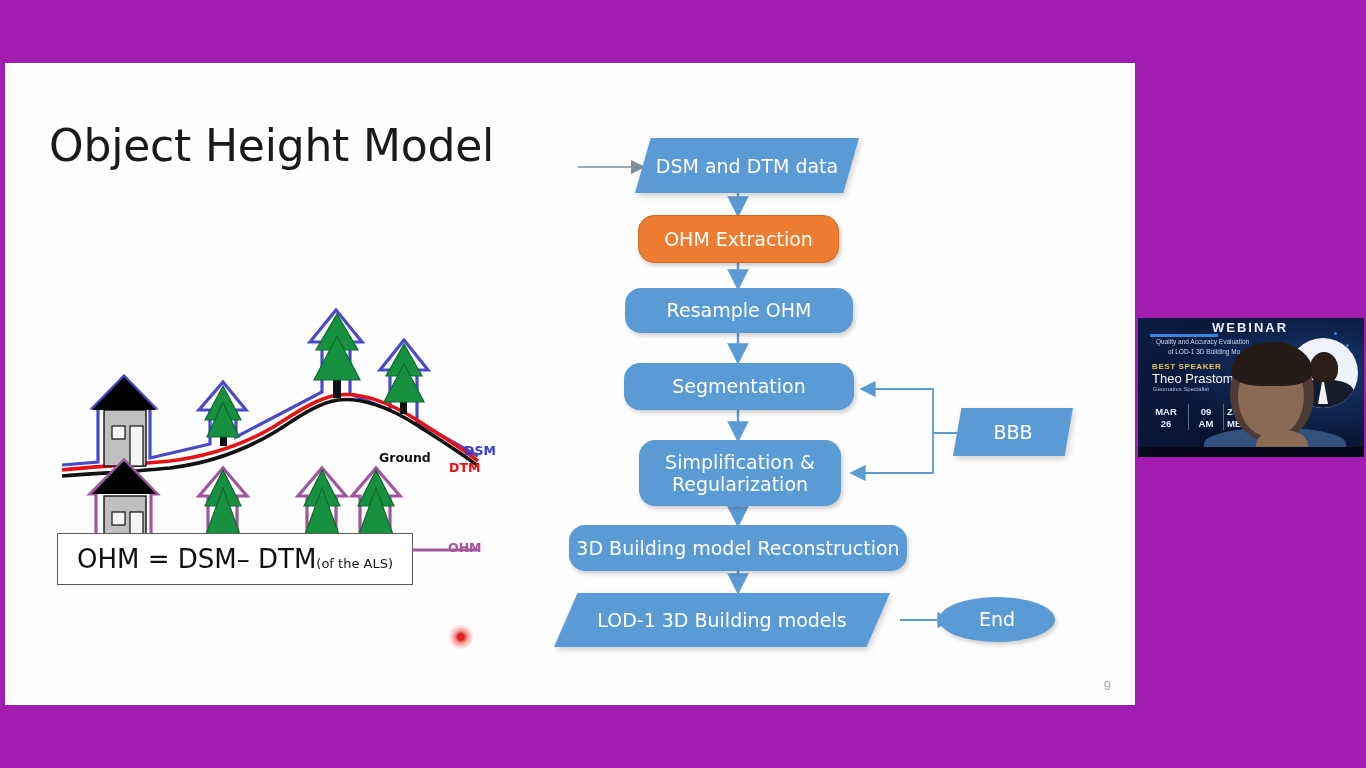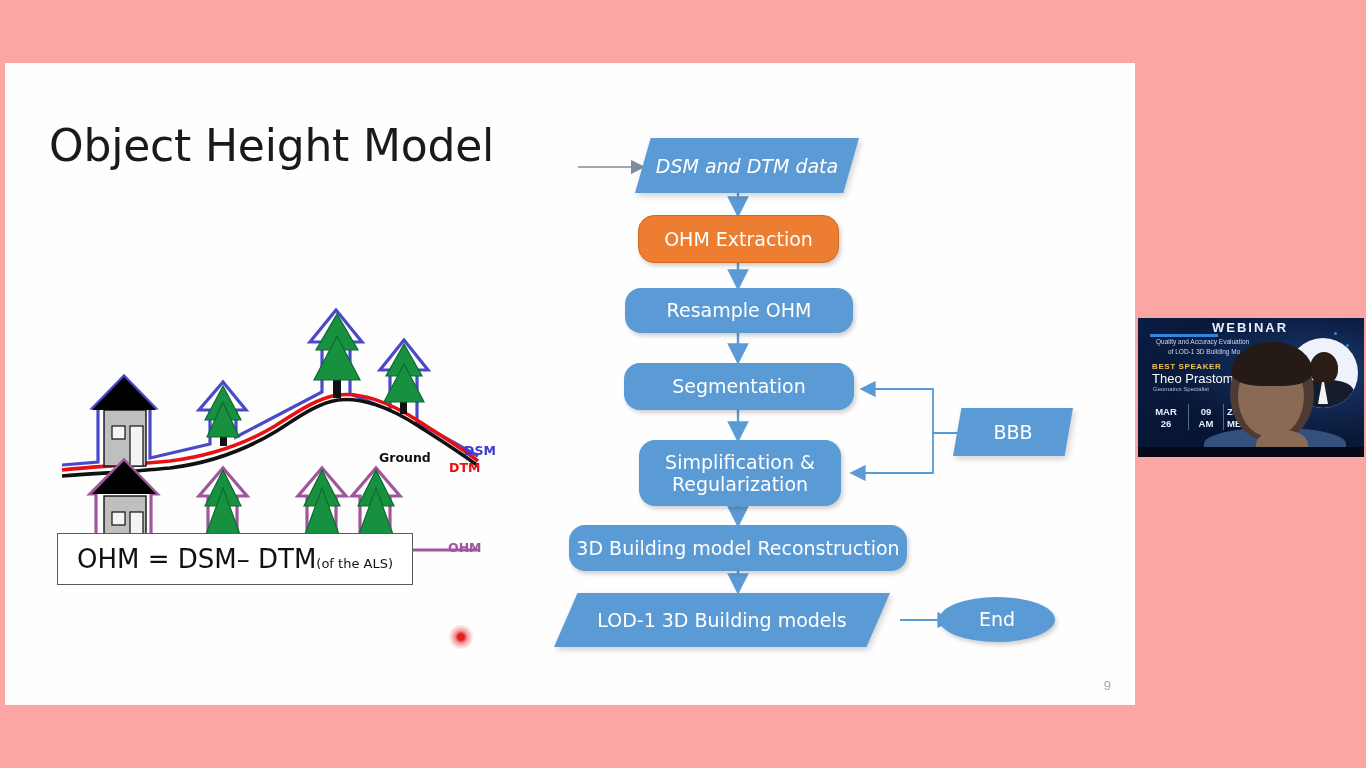--- a/index.html
+++ b/index.html
@@ -1,19 +1,19 @@
 <!DOCTYPE html>
 <html><head>
 <meta charset="utf-8">
 <style>
   * { margin:0; padding:0; box-sizing:border-box; }
   html,body { width:1366px; height:768px; background:#000; overflow:hidden;
               font-family:"Liberation Sans", sans-serif; }
 
-  #screen { position:relative; width:1366px; height:768px; background:#fca5a5; }
+  #screen { position:relative; width:1366px; height:768px; background:#a21caf; }
 
   
   #slide {
     position:absolute; left:5px; top:63px; width:1130px; height:642px;
     background:#fefefe;
   }
 
   #slide-title {
     position:absolute; left:44px; top:57px;
     font-size:44px; color:#1a1a1a; font-weight:400;
@@ -234,21 +234,21 @@
 
         <line x1="733" y1="508" x2="733" y2="527" stroke="#5B9BD5" stroke-width="2.4" marker-end="url(#ah)"></line>
 
         <line x1="895" y1="557" x2="945" y2="557" stroke="#5B9BD5" stroke-width="1.8" marker-end="url(#ah)"></line>
 
         <path d="M975,370 L928,370 L928,326 L858,326" fill="none" stroke="#5B9BD5" stroke-width="1.8" marker-end="url(#ah)"></path>
         <path d="M975,370 L928,370 L928,410 L848,410" fill="none" stroke="#5B9BD5" stroke-width="1.8" marker-end="url(#ah)"></path>
       </svg>
 
 
-      <div class="para-wrap" style="left:630px; top:75px; width:224px; height:55px;font-style:italic;">
+      <div class="para-wrap" style="left:630px; top:75px; width:224px; height:55px;">
         <div class="para para-in">
             <span>DSM and DTM data</span>
           </div>
       </div>
 
       <div class="node orange rounded" style="left:633px; top:152px; width:201px; height:48px;">
         <span>OHM Extraction</span>
       </div>
 
       <div class="node blue rounded" style="left:619px; top:300px; width:230px; height:47px;">

